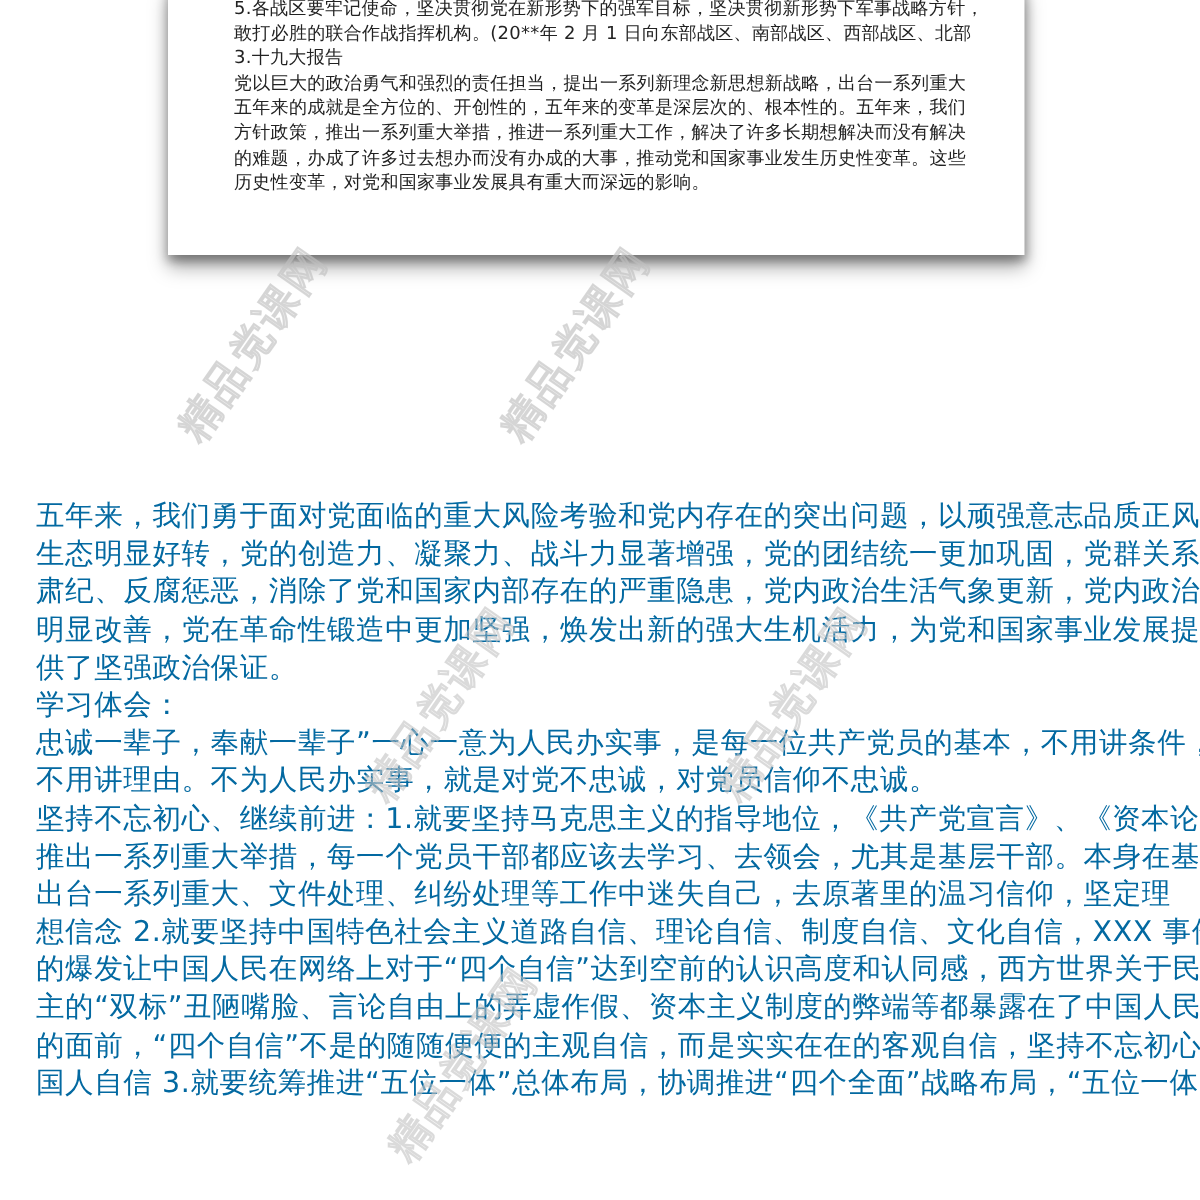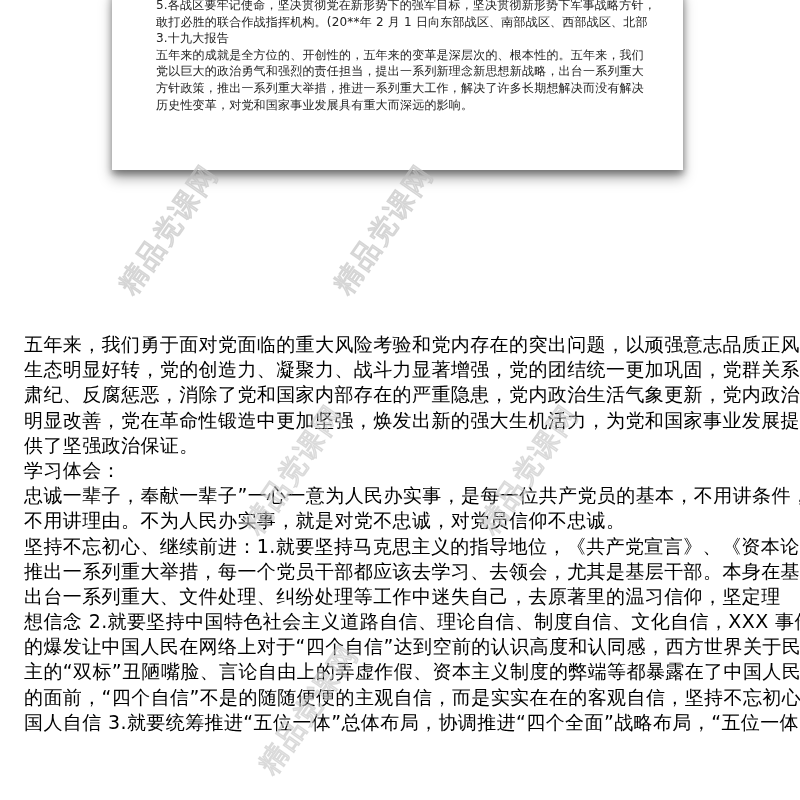--- a/index.html
+++ b/index.html
@@ -40,21 +40,21 @@
       height: 16.6px;
       overflow: hidden;
     }
     .main-text {
       position: absolute;
       left: 24px;
       top: 332px;
       width: 760px;
       font-size: 19px;
       line-height: 25.2px;
-      color: #000000;
+      color: #0369a1;
       z-index: 3;
     }
     .main-text .mline {
       white-space: nowrap;
       height: 25.2px;
       overflow: visible;
       letter-spacing: 0.4px;
     }
     .watermark {
       position: absolute;
@@ -74,23 +74,24 @@
     }
   </style>
 </head>
 <body>
 
 <div class="doc-panel">
   <div class="doc-panel-inner">
     <div class="pline">5.各战区要牢记使命，坚决贯彻党在新形势下的强军目标，坚决贯彻新形势下军事战略方针，</div>
     <div class="pline">敢打必胜的联合作战指挥机构。(20**年 2 月 1 日向东部战区、南部战区、西部战区、北部</div>
     <div class="pline">3.十九大报告</div>
+    <div class="pline">党以巨大的政治勇气和强烈的责任担当，提出一系列新理念新思想新战略，出台一系列重大</div>
     <div class="pline">五年来的成就是全方位的、开创性的，五年来的变革是深层次的、根本性的。五年来，我们</div>
-    <div class="pline">党以巨大的政治勇气和强烈的责任担当，提出一系列新理念新思想新战略，出台一系列重大</div>
     <div class="pline">方针政策，推出一系列重大举措，推进一系列重大工作，解决了许多长期想解决而没有解决</div>
+    <div class="pline">的难题，办成了许多过去想办而没有办成的大事，推动党和国家事业发生历史性变革。这些</div>
     <div class="pline">历史性变革，对党和国家事业发展具有重大而深远的影响。</div>
   </div>
 </div>
 
 <div class="watermark" style="left:110px; top:280px;">精品党课网</div>
 <div class="watermark" style="left:325px; top:280px;">精品党课网</div>
 <div class="watermark light" style="left:235px; top:520px;">精品党课网</div>
 <div class="watermark light" style="left:470px; top:520px;">精品党课网</div>
 <div class="watermark light" style="left:250px; top:760px;">精品党课网</div>
 

